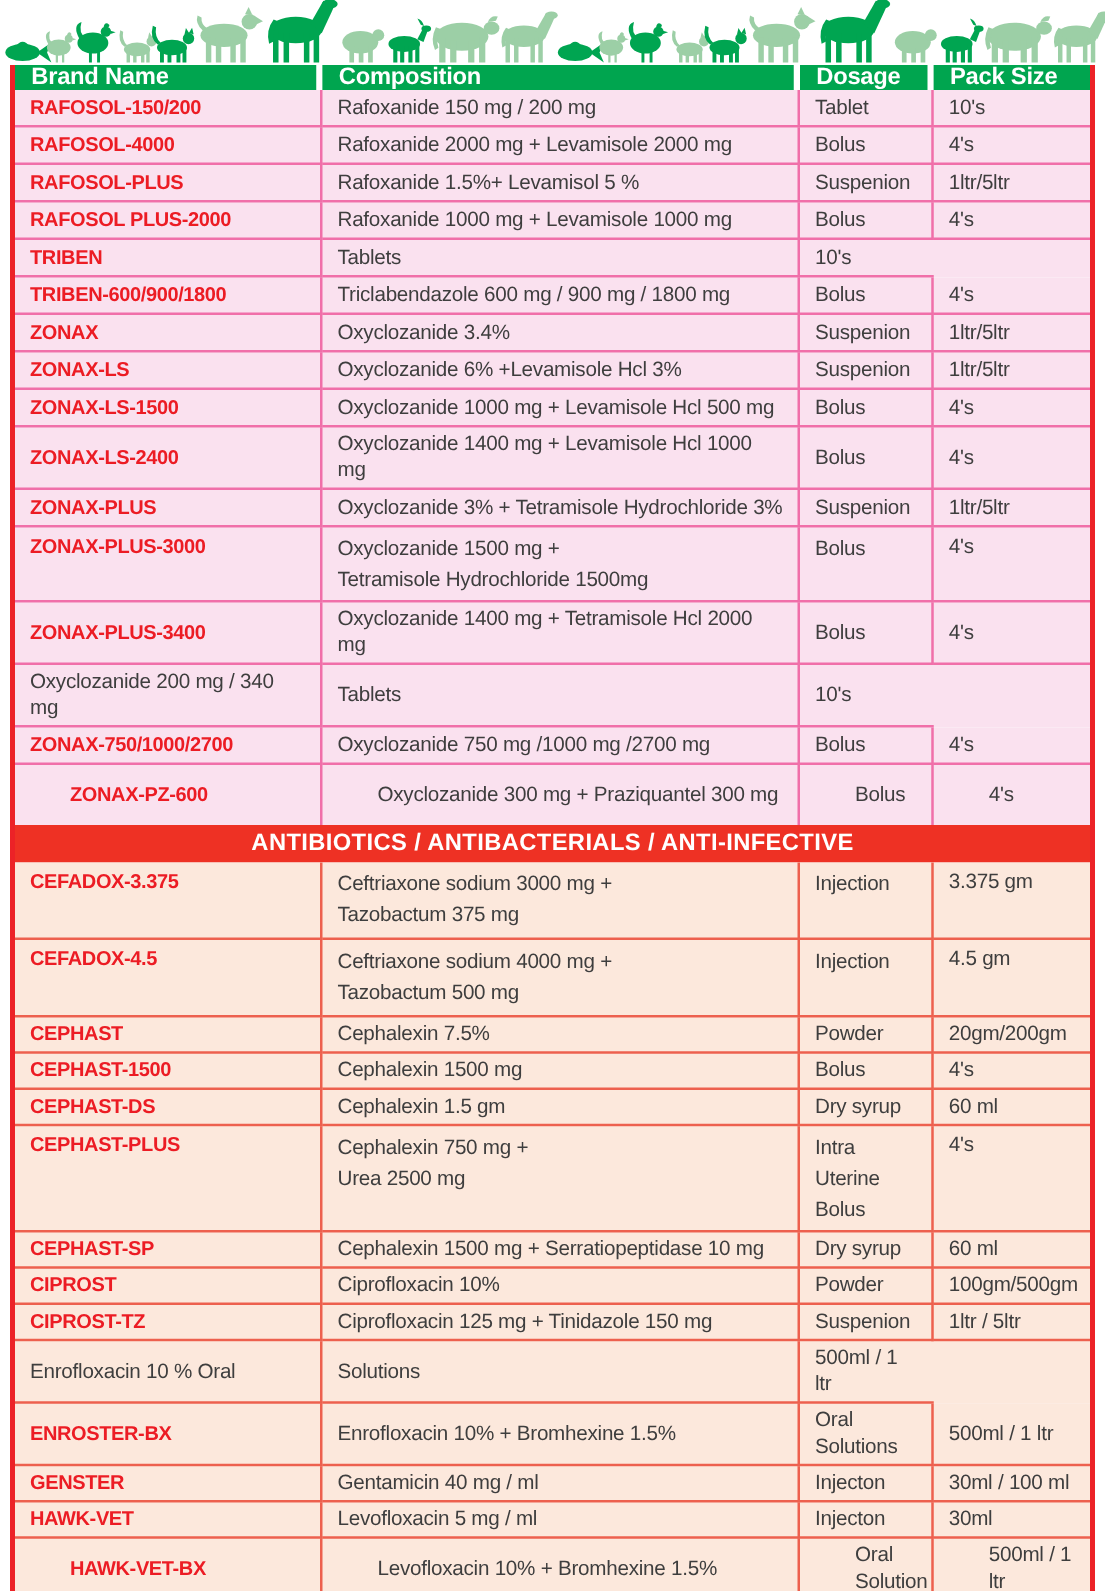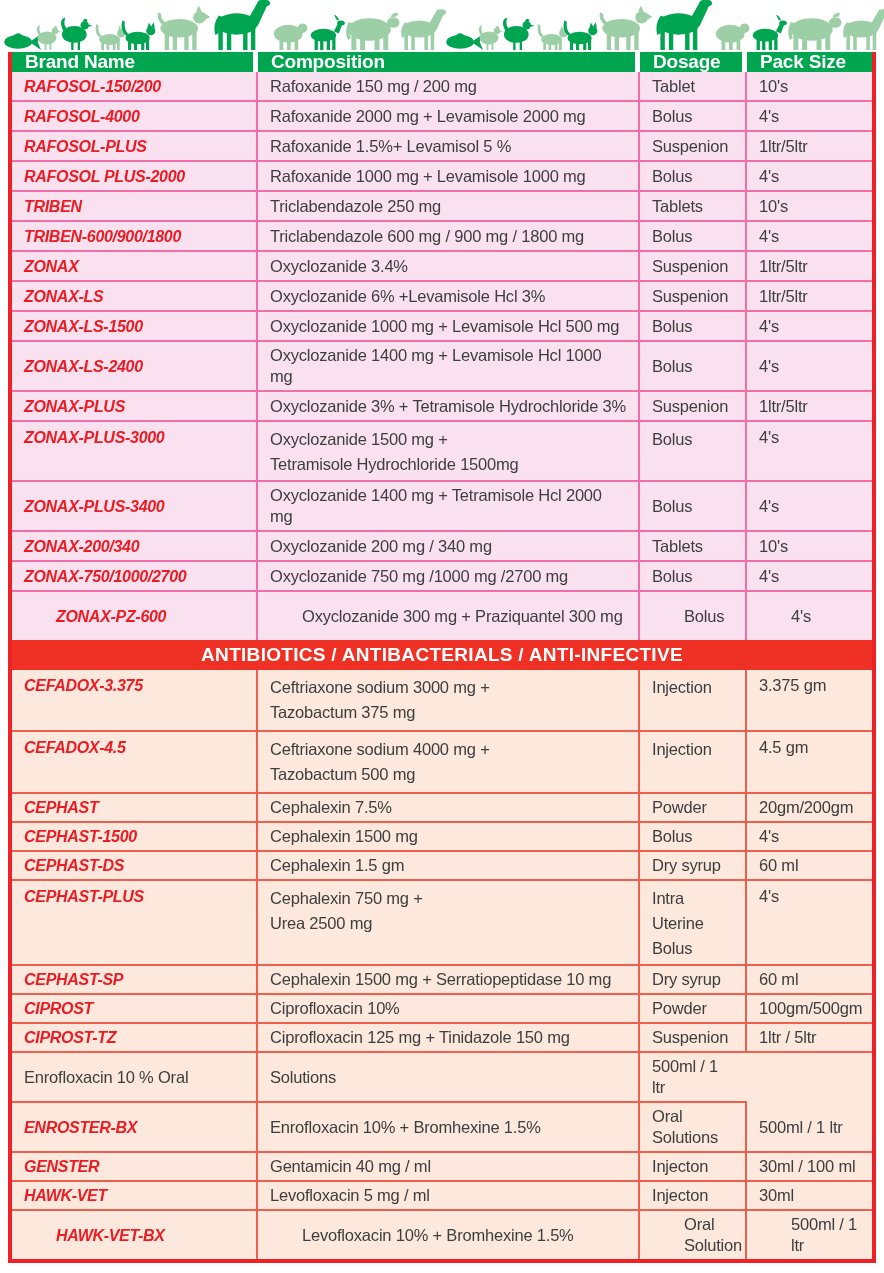--- a/index.html
+++ b/index.html
@@ -37,21 +37,21 @@
   }
   .cell:not(:last-child){border-right:2px solid var(--sep);}
   .row:last-child .cell{border-bottom:none;padding-left:44px;}
   .sec2 .cell{min-height:27px;}
   .tall .cell{min-height:60px;align-items:flex-start;padding-top:5px;}
   .sec2 .tall .cell{min-height:62px;}
   .tall .comp,.tall .dose{line-height:25px;}
   .sec1 .row:last-child .cell{min-height:48px;}
   .sec2 .row:last-child .cell{min-height:38px;}
   .brand{
-    color:#EC1C24;font-weight:bold;font-style:italic;
+    color:#EC1C24;font-weight:bold;
     font-size:16px;letter-spacing:-0.3px;
   }
   .comp,.dose{white-space:pre-line;}
   .band{
     background:#EE3124;color:#fff;font-weight:bold;font-size:19px;
     height:30px;display:flex;align-items:center;justify-content:center;
     letter-spacing:0.3px;
   }
   
   .strip{margin-top:8px;height:113px;width:884px;}
@@ -187,21 +187,20 @@
 
   <div class="row">
     <div class="cell brand">RAFOSOL PLUS-2000</div>
     <div class="cell comp">Rafoxanide 1000 mg + Levamisole 1000 mg</div>
     <div class="cell dose">Bolus</div>
     <div class="cell pack">4's</div>
   </div>
 
   <div class="row">
     <div class="cell brand">TRIBEN</div>
-    <div class="cell comp">Triclabendazole 250 mg</div>
     <div class="cell dose">Tablets</div>
     <div class="cell pack">10's</div>
   </div>
 
   <div class="row">
     <div class="cell brand">TRIBEN-600/900/1800</div>
     <div class="cell comp">Triclabendazole 600 mg / 900 mg / 1800 mg</div>
     <div class="cell dose">Bolus</div>
     <div class="cell pack">4's</div>
   </div>
@@ -250,21 +249,20 @@
   </div>
 
   <div class="row">
     <div class="cell brand">ZONAX-PLUS-3400</div>
     <div class="cell comp">Oxyclozanide 1400 mg + Tetramisole Hcl 2000 mg</div>
     <div class="cell dose">Bolus</div>
     <div class="cell pack">4's</div>
   </div>
 
   <div class="row">
-    <div class="cell brand">ZONAX-200/340</div>
     <div class="cell comp">Oxyclozanide 200 mg / 340 mg</div>
     <div class="cell dose">Tablets</div>
     <div class="cell pack">10's</div>
   </div>
 
   <div class="row">
     <div class="cell brand">ZONAX-750/1000/2700</div>
     <div class="cell comp">Oxyclozanide  750 mg /1000 mg /2700 mg</div>
     <div class="cell dose">Bolus</div>
     <div class="cell pack">4's</div>

